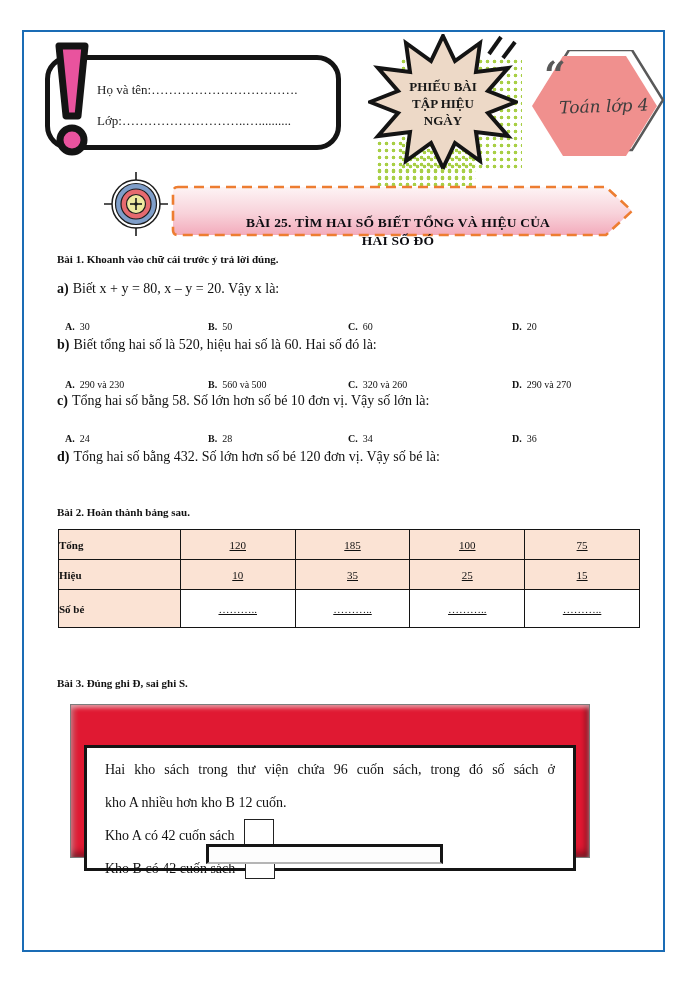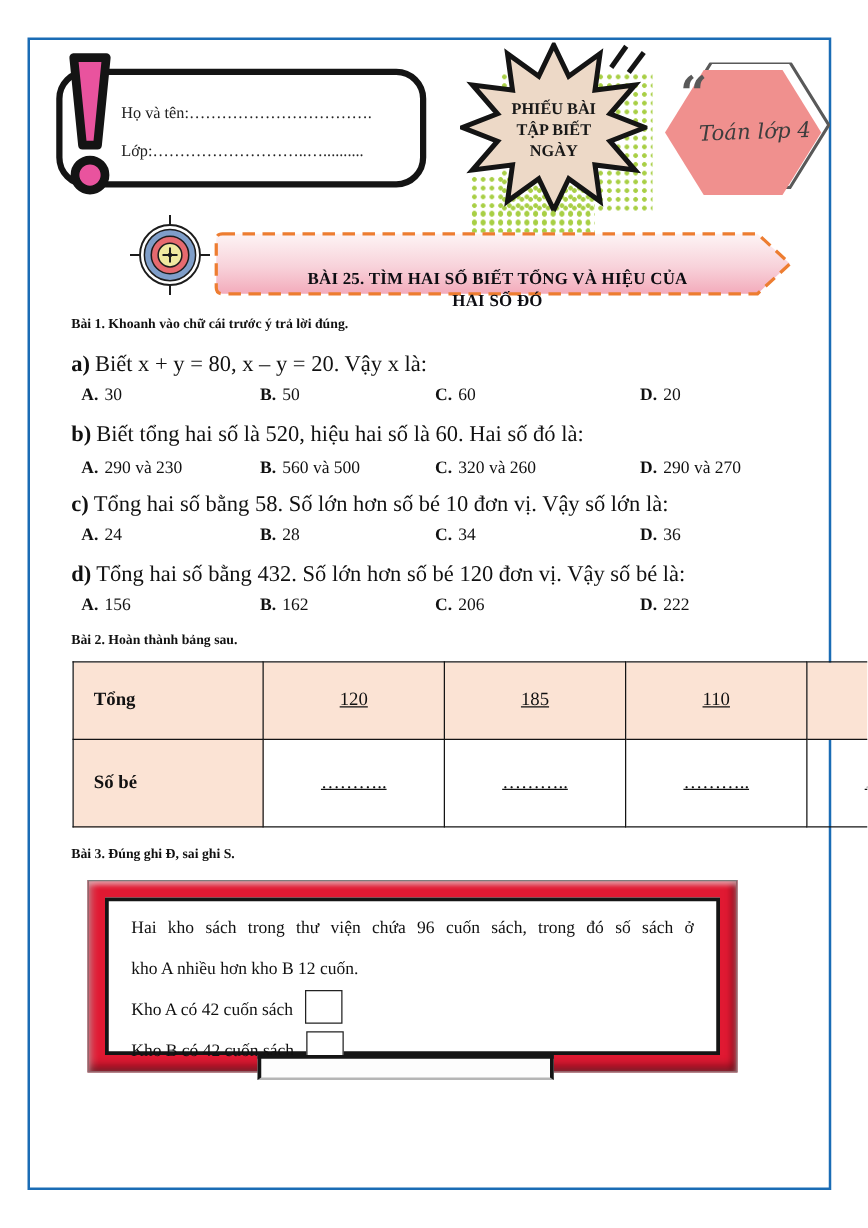--- a/index.html
+++ b/index.html
@@ -19,41 +19,41 @@
   .burst-text{left:386px;top:78px;width:114px;text-align:center;font-weight:bold;font-size:13px;line-height:17px;color:#181818;}
   
   .hex-quote{left:544px;top:56px;font-size:38px;line-height:1;font-weight:bold;color:#595959;font-family:"DejaVu Serif",serif;}
   .hex-label{left:548px;top:96px;width:112px;text-align:center;font-size:17px;font-style:italic;color:#3d3d3d;font-family:"DejaVu Serif",serif;transform:rotate(-2deg);}
 
   
   .banner-text{left:183px;top:194px;width:430px;text-align:center;font-weight:bold;font-size:13.5px;line-height:17.5px;color:#0d0d12;letter-spacing:.2px;margin-top:20px;}
 
   
   .h-line{left:57px;font-weight:bold;font-size:11px;white-space:nowrap;}
-  .q-line{left:57px;font-size:18px;white-space:nowrap;}
+  .q-line{left:57px;font-size:14px;white-space:nowrap;}
   .q-line b{margin-right:4px;}
   .opt-row{left:0;width:694px;height:18px;}
-  .opt{position:absolute;font-size:14px;white-space:nowrap;}
+  .opt{position:absolute;font-size:10px;white-space:nowrap;margin-top:12px;}
   .opt b{margin-right:5px;}
 
   
   table.fill{border-collapse:collapse;table-layout:fixed;}
-  table.fill td{border:1.5px solid #141414;font-size:15px;padding:16px;}
+  table.fill td{border:1.5px solid #141414;font-size:11px;padding:0;}
   td.lbl{width:119px;font-weight:bold;padding-left:8px;}
   td.val{width:112px;text-align:center;text-decoration:underline;}
   .peach{background:#fbe3d4;}
   tr.r-sm td{height:29px;}
   tr.r-lg td{height:37px;}
 
   
   .redbox{left:70px;top:704px;width:520px;height:154px;background:#e01932;border:1px solid #7c7c7c;
           box-shadow:inset 0 3px 4px rgba(255,255,255,.5), inset 0 -5px 7px rgba(0,0,0,.38),
                      inset 4px 0 5px rgba(255,255,255,.25), inset -4px 0 5px rgba(0,0,0,.25);
           box-sizing:border-box;padding:13px;}
-  .redbox-inner{width:100%;height:100%;box-sizing:border-box;border:3px solid #151515;background:#fff;padding:5px 18px 0 18px;}
+  .redbox-inner{width:100%;height:100%;box-sizing:border-box;border:3px solid #151515;background:#fff;padding:5px 18px 0 18px;margin-top:27px;}
   .rb-line{font-size:14px;line-height:33px;color:#111;white-space:nowrap;}
   .rb-just{white-space:normal;text-align:justify;text-align-last:justify;}
   .rb-stmt{display:flex;align-items:center;height:33px;font-size:14px;}
   .tf-box{display:inline-block;width:30px;height:27px;border:1.5px solid #222;background:#fff;margin-left:10px;box-sizing:border-box;position:relative;top:-3px;}
   .tab{left:135px;top:139px;width:237px;height:20px;background:#fdfdfd;border:3px solid #151515;border-bottom:2px solid #b5b5b5;box-sizing:border-box;}
 </style>
 </head>
 <body>
 
 <div class="sheet">
@@ -71,21 +71,21 @@
 
   <div class="abs dots" style="left:400px;top:58px;width:122px;height:112px;"></div>
   <div class="abs dots" style="left:376px;top:140px;width:100px;height:46px;"></div>
   <svg class="abs" style="left:368px;top:34px;" width="150" height="136" viewBox="0 0 150 136">
     <polygon points="75,2 87,27 112,9 108,38 140,34 120,57 148,68 120,79 140,102 108,98 112,127 87,109 75,134 63,109 38,127 42,98 10,102 30,79 2,68 30,57 10,34 42,38 38,9 63,27" fill="#edd9c7" stroke="#141414" stroke-width="4" stroke-linejoin="miter"></polygon>
     <path d="M121,20 L133,3" stroke="#141414" stroke-width="4" fill="none"></path>
     <path d="M135,24 L147,8" stroke="#141414" stroke-width="4" fill="none"></path>
   </svg>
   <div class="abs burst-text">
     <div>PHIẾU BÀI</div>
-    <div>TẬP BIẾT</div>
+    <div>TẬP HIỆU</div>
     <div>NGÀY</div>
   </div>
 
   <svg class="abs" style="left:532px;top:50px;" width="132" height="106" viewBox="0 0 132 106">
     <polygon points="37,0 100,0 131,50 100,100 37,100 6,50" fill="none" stroke="#595959" stroke-width="2.5"></polygon>
     <polygon points="31,6 94,6 125,56 94,106 31,106 0,56" fill="#f0908e"></polygon>
   </svg>
   <div class="abs hex-quote">“</div>
   <div class="abs hex-label">Toán lớp 4</div>
 
@@ -144,36 +144,37 @@
   <div class="abs opt-row" style="top:421px">
     <span class="opt" style="left:65px"><b>A.</b><span>24</span></span>
     <span class="opt" style="left:208px"><b>B.</b><span>28</span></span>
     <span class="opt" style="left:348px"><b>C.</b><span>34</span></span>
     <span class="opt" style="left:512px"><b>D.</b><span>36</span></span>
   </div>
 
   <div class="abs q-line" style="top:449px">
     <b>d)</b><span>Tổng hai số bằng 432. Số lớn hơn số bé 120 đơn vị. Vậy số bé là:</span>
   </div>
-  <div class="abs opt-row" style="top:477px">
-    <span class="opt" style="left:65px"><b>A.</b><span>156</span></span>
-    <span class="opt" style="left:208px"><b>B.</b><span>162</span></span>
-    <span class="opt" style="left:348px"><b>C.</b><span>206</span></span>
-    <span class="opt" style="left:512px"><b>D.</b><span>222</span></span>
-  </div>
 
   <div class="abs h-line" style="top:506px">Bài 2. Hoàn thành bảng sau.</div>
   <table class="abs fill" style="left:58px;top:529px;width:582px;">
     <tbody>
         <tr class="r-sm">
       <td class="lbl peach">Tổng</td>
       <td class="val peach">120</td>
       <td class="val peach">185</td>
-      <td class="val peach">110</td>
+      <td class="val peach">100</td>
       <td class="val peach">75</td>
+    </tr>
+    <tr class="r-sm">
+      <td class="lbl peach">Hiệu</td>
+      <td class="val peach">10</td>
+      <td class="val peach">35</td>
+      <td class="val peach">25</td>
+      <td class="val peach">15</td>
     </tr>
     <tr class="r-lg">
       <td class="lbl peach">Số bé</td>
       <td class="val">………..</td>
       <td class="val">………..</td>
       <td class="val">………..</td>
       <td class="val">………..</td>
     </tr>
   </tbody>
     </table>

